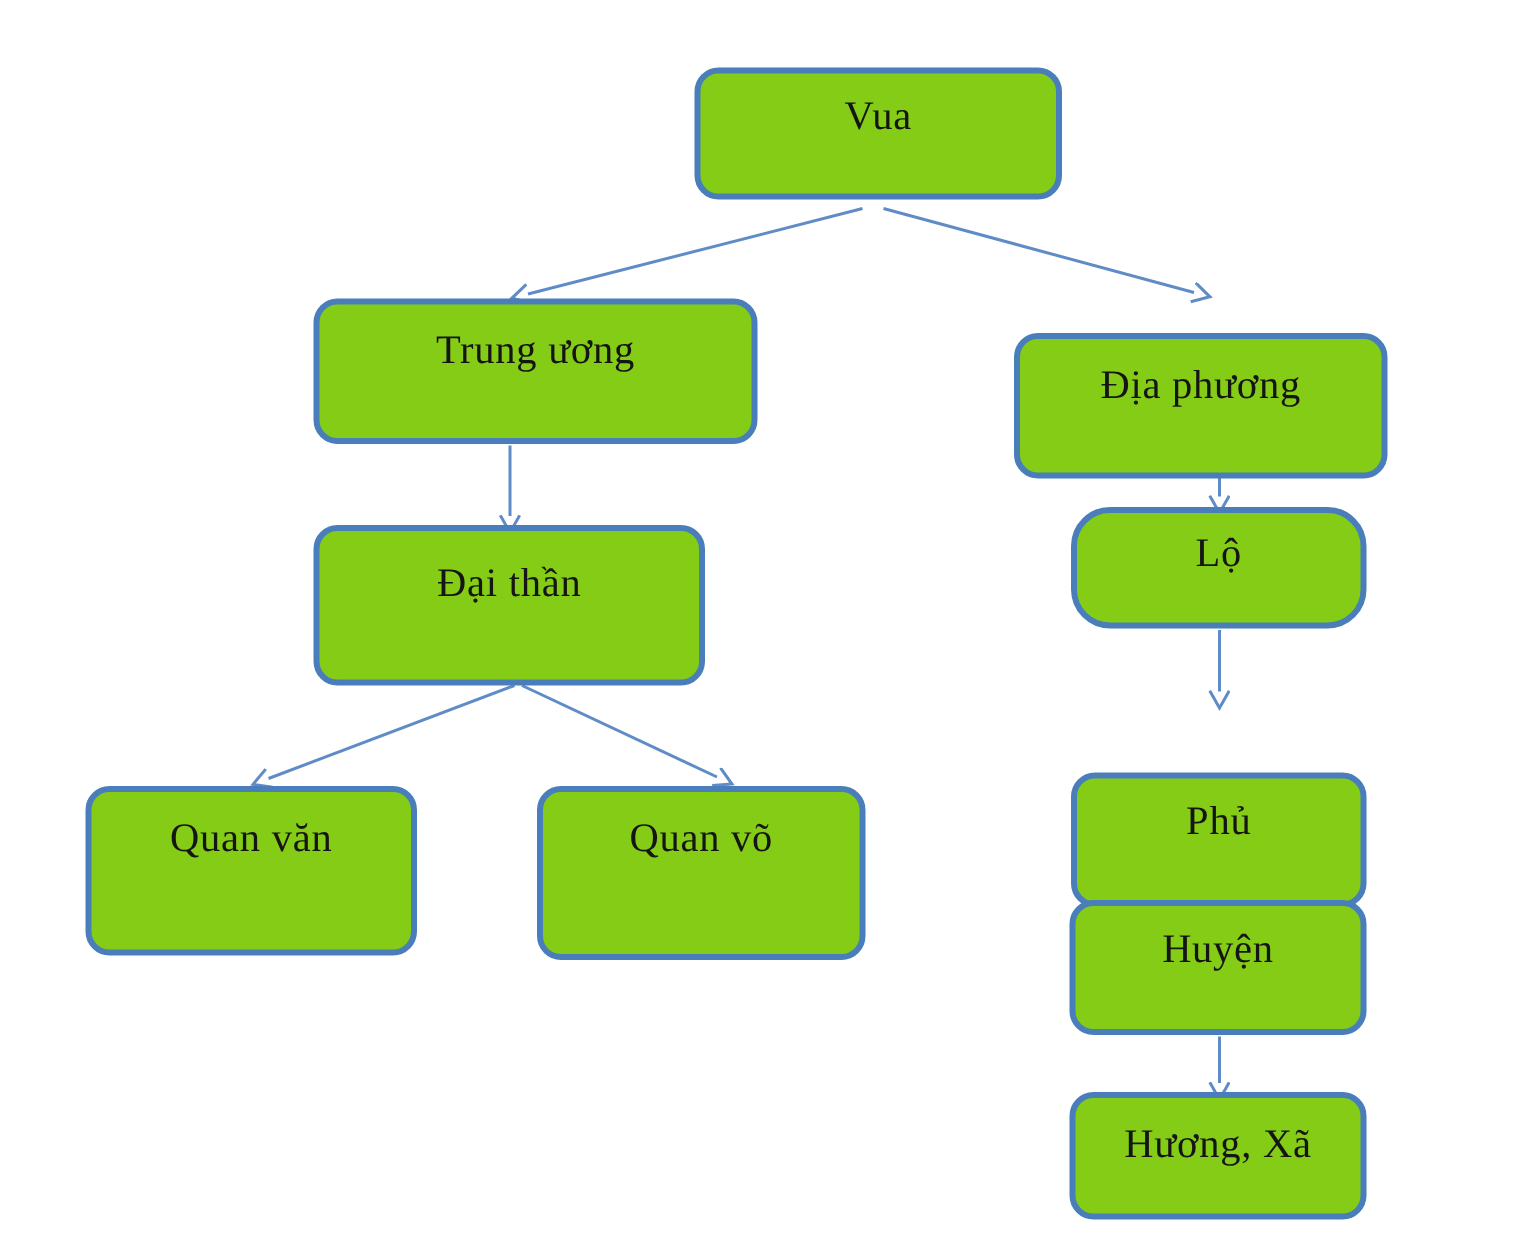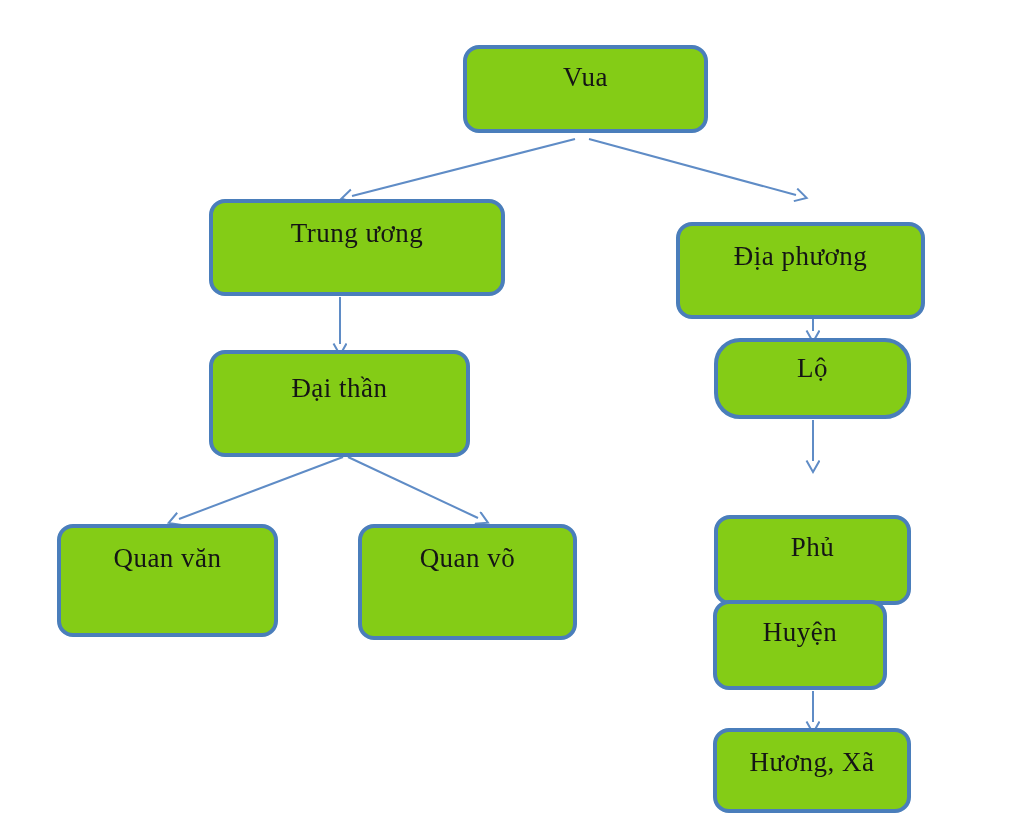--- a/index.html
+++ b/index.html
@@ -40,21 +40,21 @@
     white-space: nowrap;
   }
   .node-vua        { left: 463px; top:  45px; width: 245px; height:  88px; padding-top: 14px; }
   .node-trung-uong { left: 209px; top: 199px; width: 296px; height:  97px; }
   .node-dia-phuong { left: 676px; top: 198px; width: 249px; height:  97px; margin-top: 24px; }
   .node-dai-than   { left: 209px; top: 350px; width: 261px; height: 107px; padding-top: 20px; }
   .node-quan-van   { left:  57px; top: 524px; width: 221px; height:  113px; }
   .node-quan-vo    { left: 358px; top: 524px; width: 219px; height:  116px; }
   .node-lo         { left: 714px; top: 338px; width: 197px; height:  81px; padding-top: 12px; border-radius: 26px; }
   .node-phu        { left: 714px; top: 468px; width: 197px; height:  90px; padding-top: 14px; margin-top: 47px; }
-  .node-huyen      { left: 713px; top: 600px; width: 174px; height:  90px; padding-top: 14px; }
+  .node-huyen      { left: 713px; top: 600px; width: 198px; height:  90px; padding-top: 14px; }
   .node-huong-xa   { left: 713px; top: 728px; width: 198px; height:  85px; }
 </style>
 </head>
 <body>
 
 <div class="canvas">
 
   <svg class="connector-layer" width="1024" height="836" viewBox="0 0 1024 836" xmlns="http://www.w3.org/2000/svg">
     <defs>
       <marker id="openArrow" markerWidth="18" markerHeight="16" refX="1" refY="7" orient="auto" markerUnits="userSpaceOnUse">

